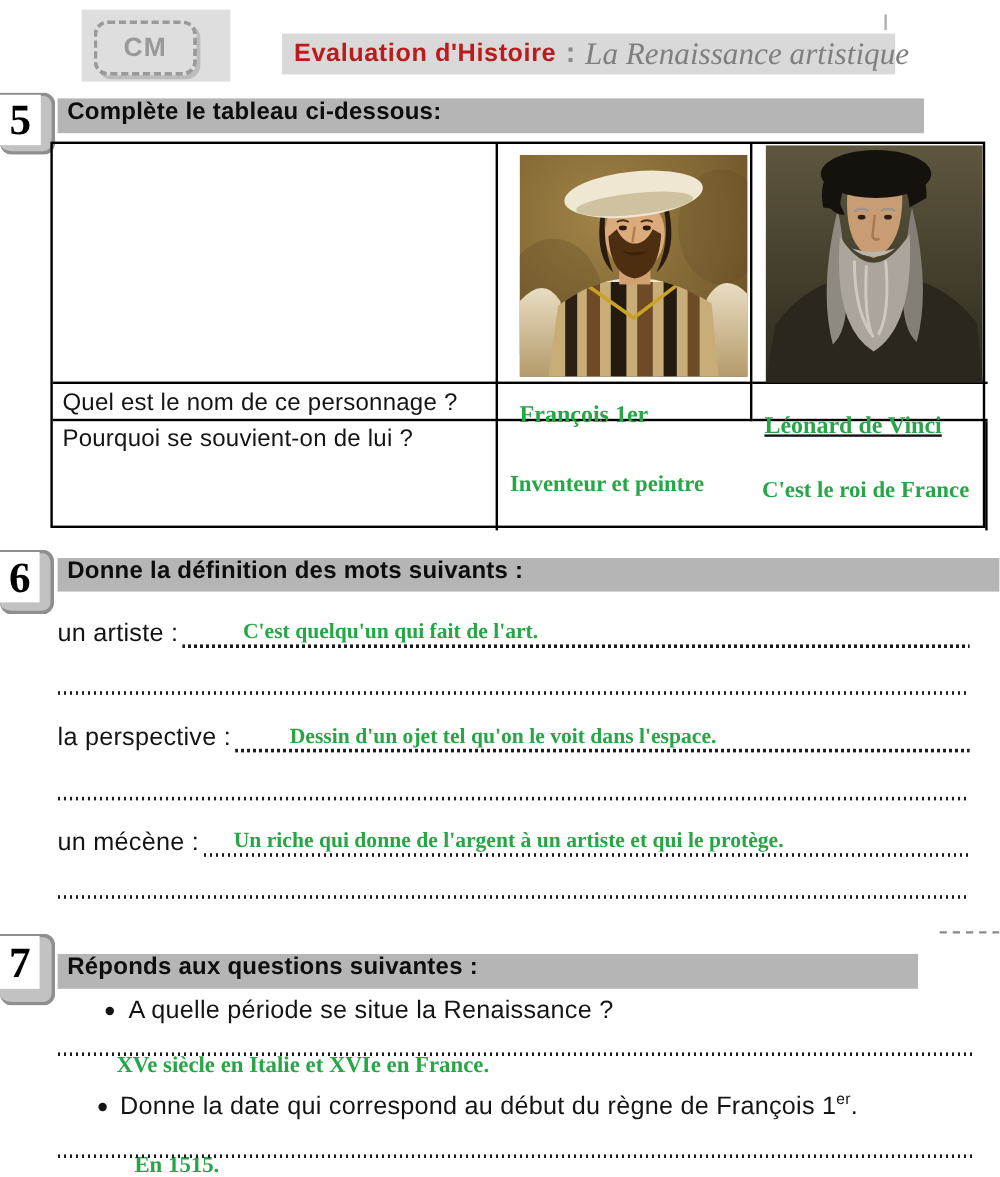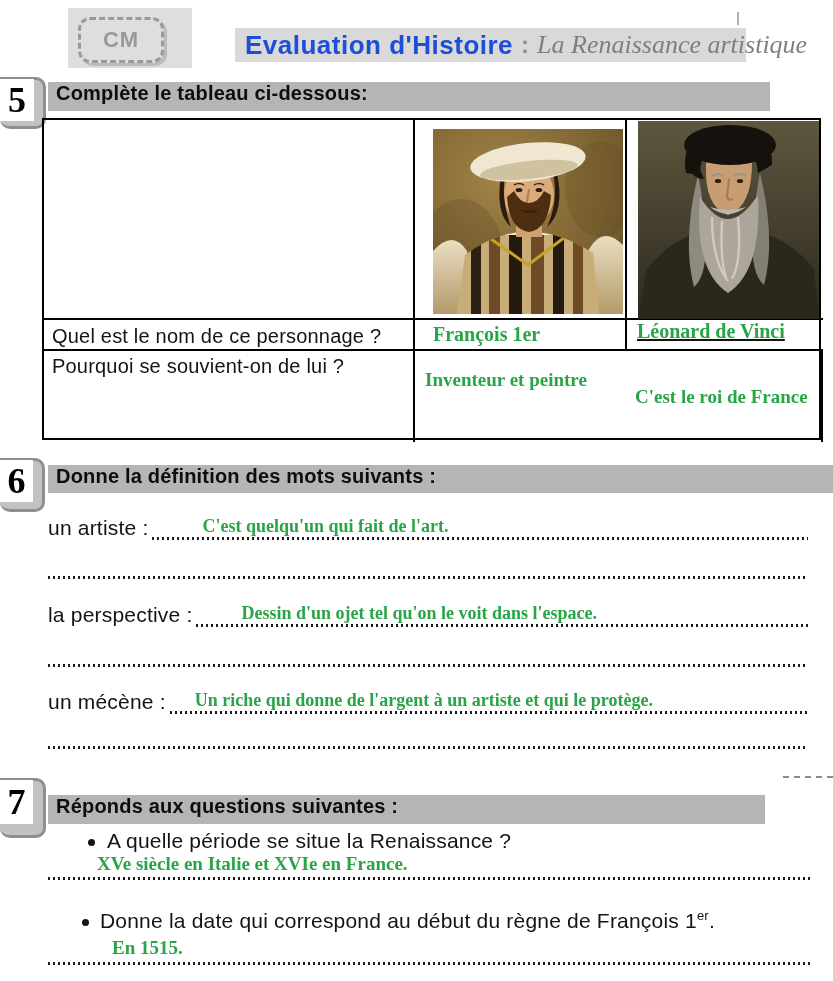--- a/index.html
+++ b/index.html
@@ -13,21 +13,21 @@
     position:absolute;left:10px;top:9px;width:80px;height:40px;
     border:3px dashed #9a9a9a;border-radius:12px;background:#dedede;
     box-shadow:3px 3px 0 #bcbcbc;
     display:flex;align-items:center;justify-content:center;
     font-weight:bold;font-size:22px;color:#999;letter-spacing:1px;
   }
   .title-bar{
     position:absolute;left:235px;top:28px;width:511px;height:34px;background:#d9d9d9;
     display:flex;align-items:center;padding-left:10px;box-sizing:border-box;white-space:nowrap;
   }
-  .title-main{font-weight:bold;font-size:26px;color:#1d4ed8;letter-spacing:0.5px;}
+  .title-main{font-weight:bold;font-size:21px;color:#b91c1c;letter-spacing:0.5px;}
   .title-colon{font-weight:bold;font-size:24px;color:#8b8b8b;margin:0 8px;}
   .title-script{font-family:"Liberation Serif",serif;font-style:italic;font-size:26px;color:#7f7f7f;}
   .corner-tick{position:absolute;left:737px;top:12px;width:2px;height:13px;background:#b0b0b0;}
   
   .tab{
     position:absolute;left:0;background:#c2c2c2;border:3px solid #8f8f8f;
     border-left:none;border-radius:0 10px 10px 10px;box-sizing:border-box;
   }
   .tab .numbox{
     position:absolute;left:0;top:-1px;background:#ffffff;
@@ -43,21 +43,21 @@
   
   .tbl{
     position:absolute;left:42px;top:118px;width:779px;height:322px;
     display:grid;grid-template-columns:371px 212px 196px;grid-template-rows:200px 31px 91px;
     border:2px solid #000;box-sizing:border-box;
   }
   .cell{border-right:2px solid #000;border-bottom:2px solid #000;box-sizing:border-box;position:relative;}
   .cell.last-col{border-right:none;}
   .cell.last-row{border-bottom:none;}
   .q-text{font-size:20px;color:#141414;letter-spacing:0.2px;padding:4px 4px 0 8px;}
-  .green{font-family:"Liberation Serif",serif;font-weight:bold;color:#28a546;}
+  .green{font-family:"Liberation Serif",serif;font-weight:bold;color:#28a546;margin-top:24px;}
   .portrait{position:absolute;display:block;}
   
   .defrow{position:absolute;left:48px;width:760px;height:32px;display:flex;align-items:flex-end;}
   .deflabel{font-size:21px;white-space:nowrap;padding-right:4px;letter-spacing:0.2px;}
   .dots{
     flex:1;position:relative;height:100%;
     background-image:repeating-linear-gradient(90deg,#1c1c1c 0 2px,transparent 2px 5px);
     background-size:100% 3px;background-position:0 100%;background-repeat:no-repeat;
   }
   .dots .ans{position:absolute;bottom:3px;font-size:18px;white-space:nowrap;}

